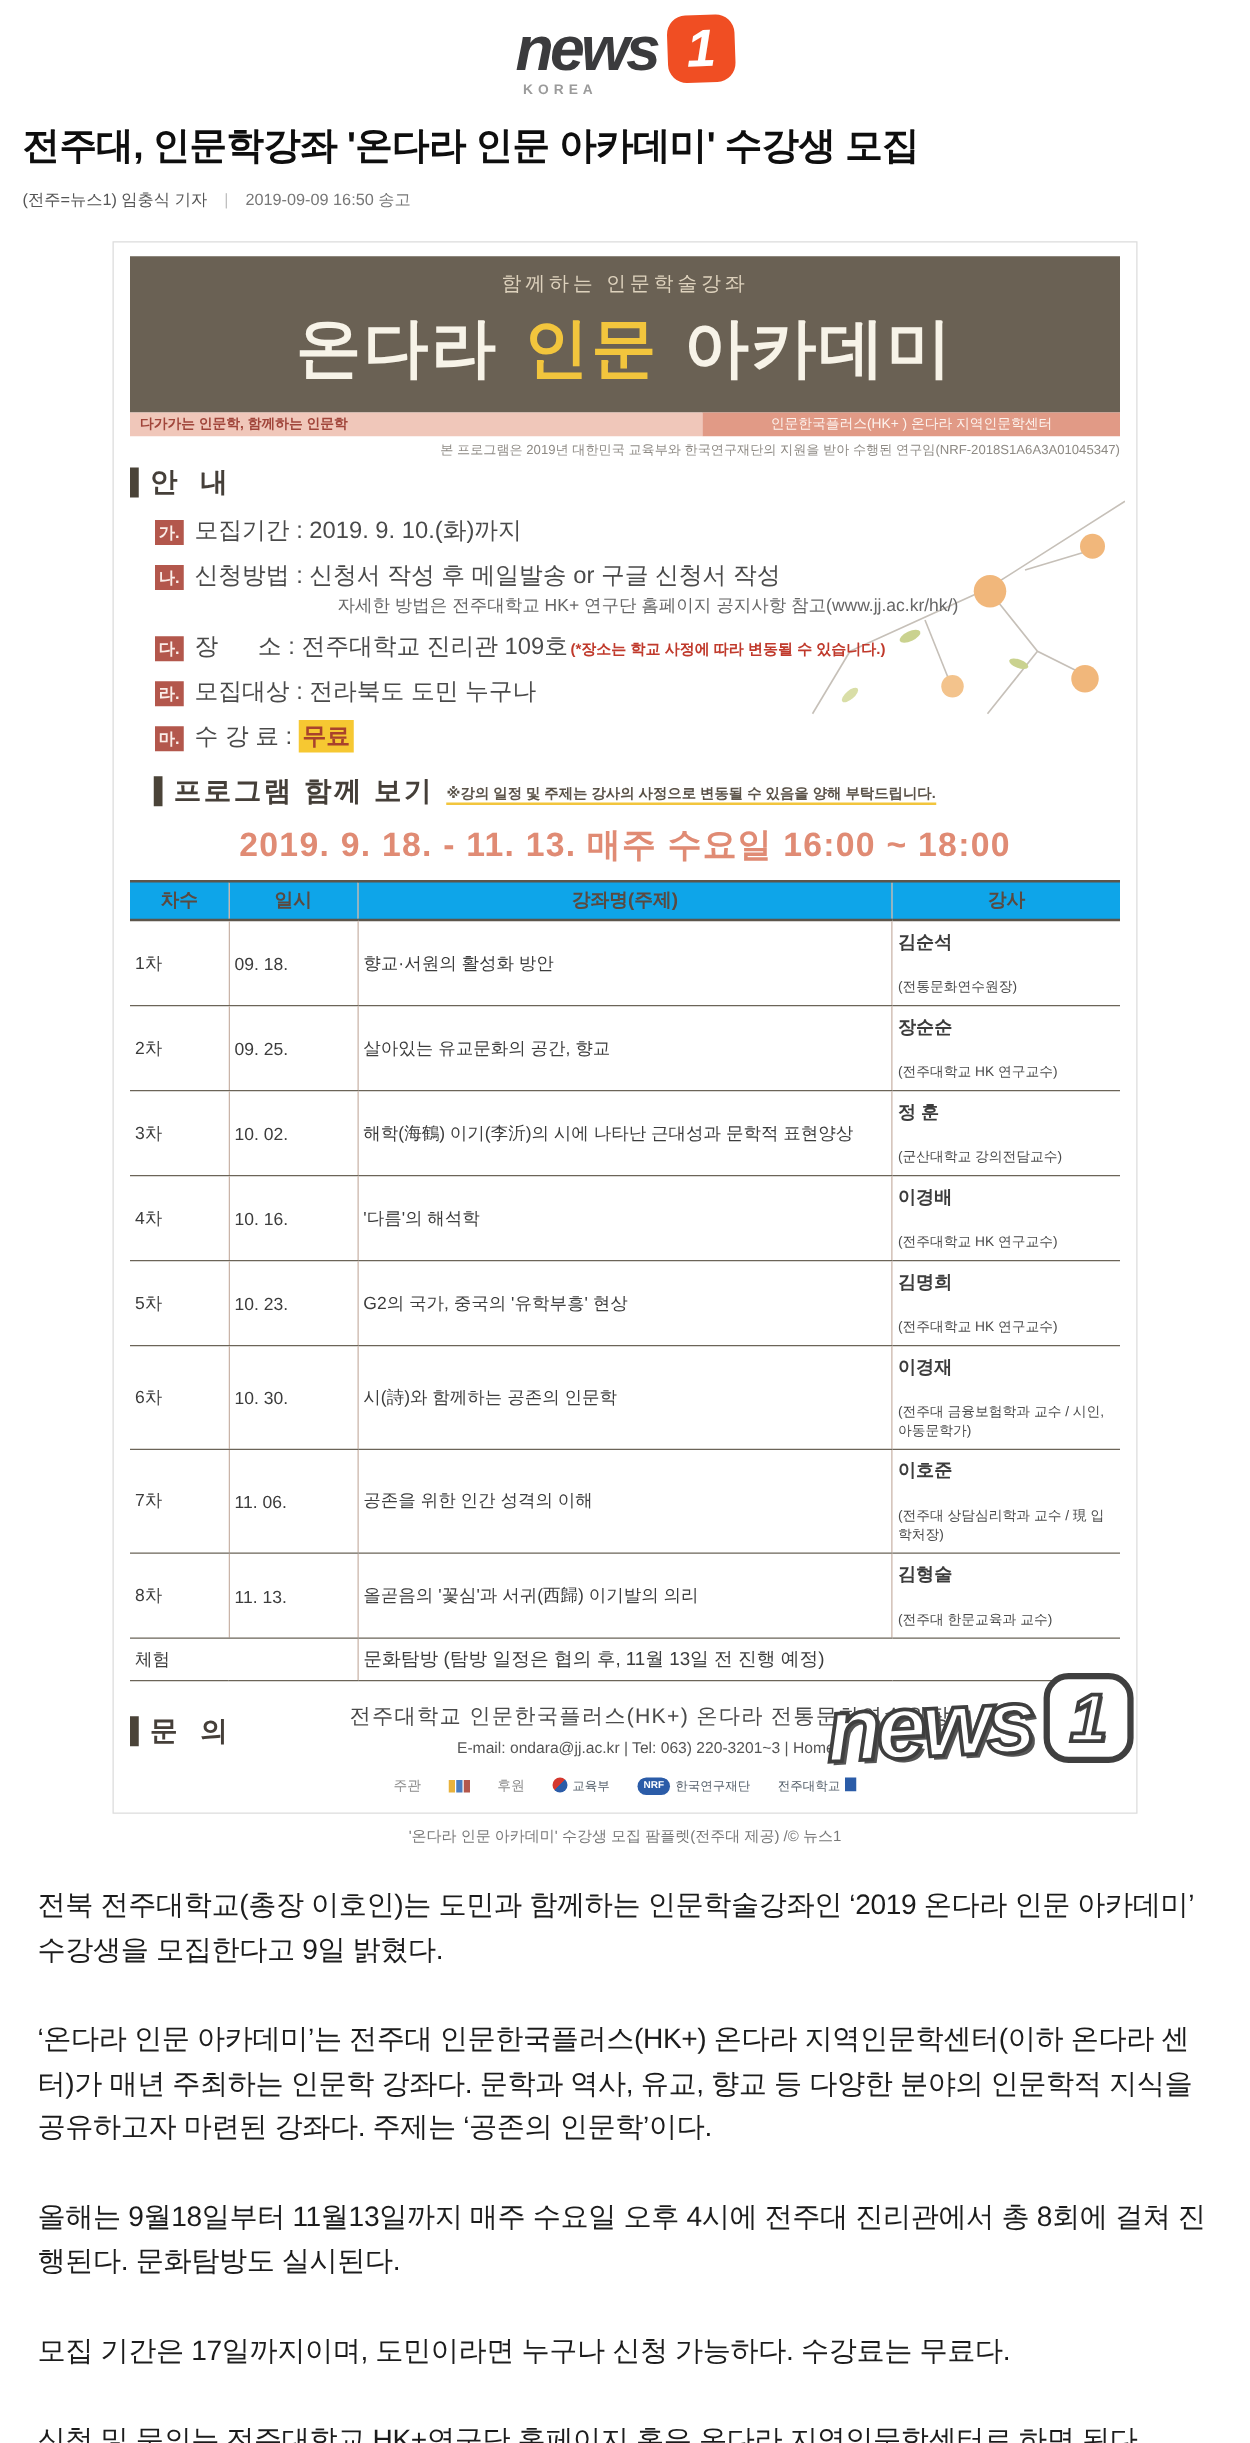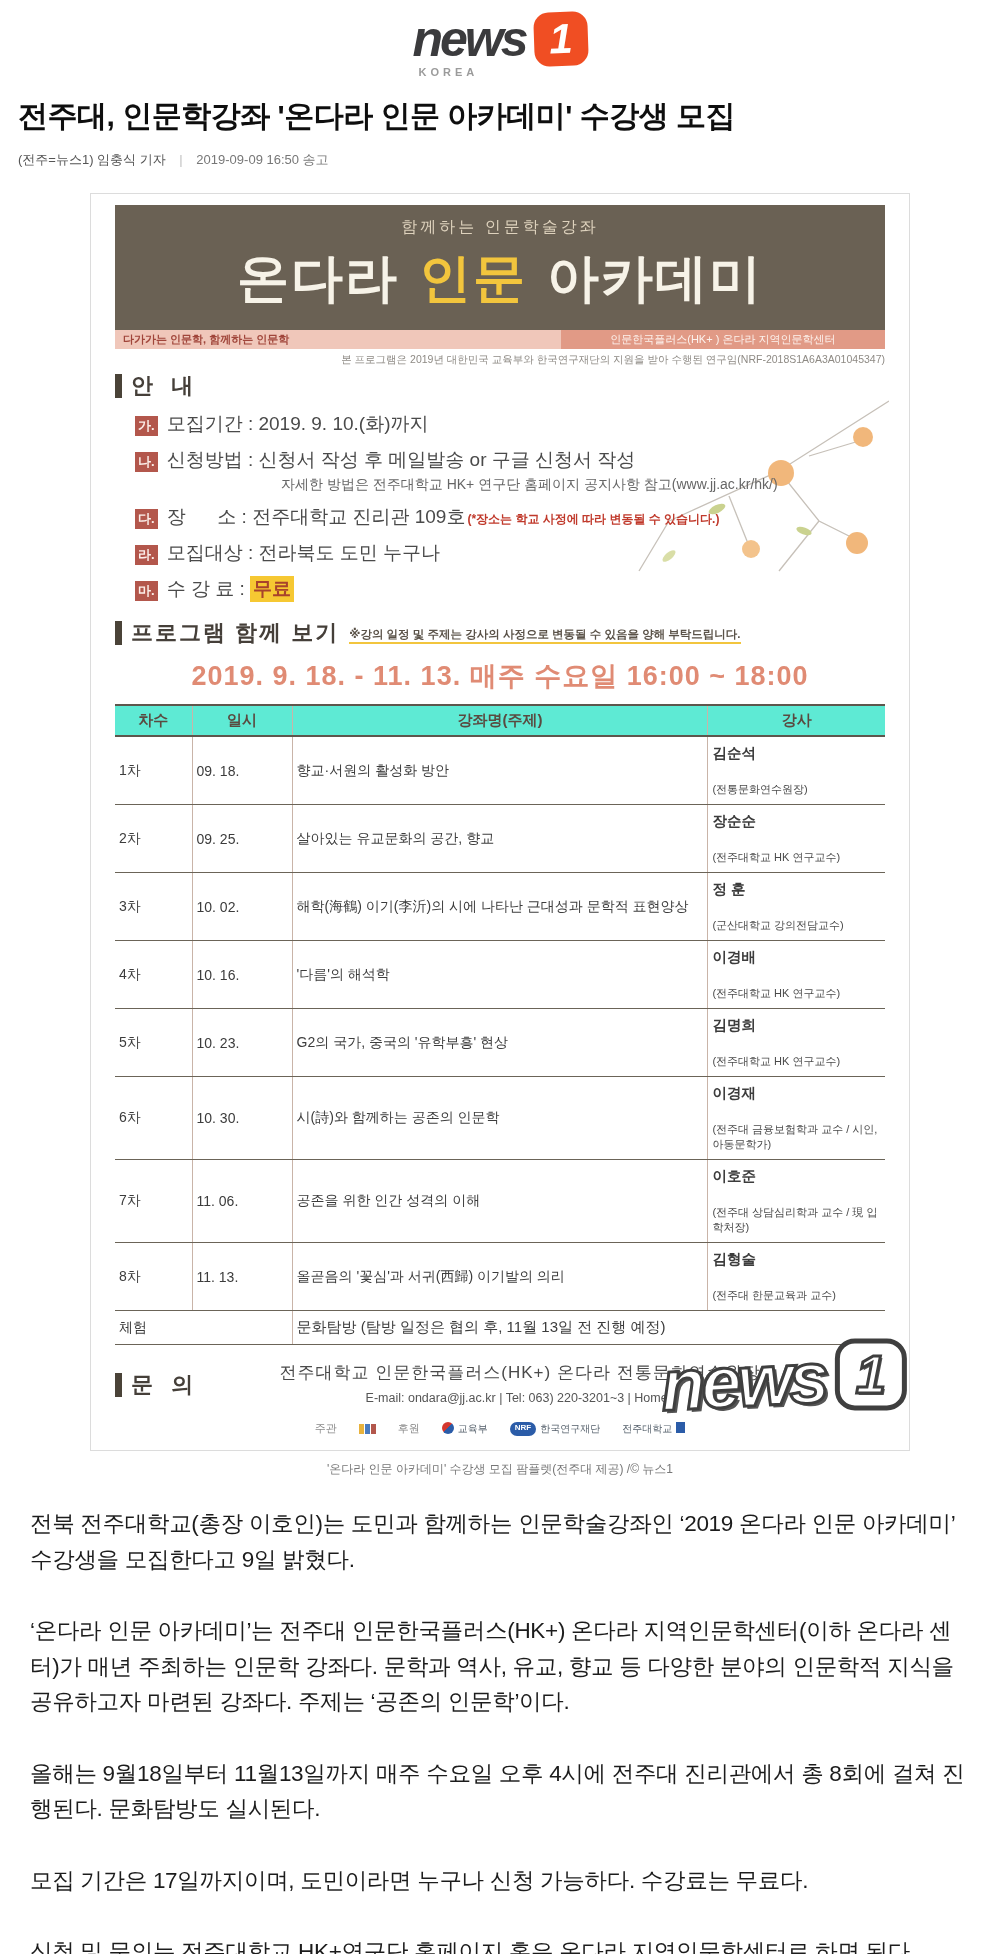--- a/index.html
+++ b/index.html
@@ -26,21 +26,21 @@
 
   
   .headline { padding:0 18px; margin-top:16px; font-size:30px; font-weight:800; color:#0e0e0e; letter-spacing:-0.5px; }
   .byline { padding:0 18px; margin-top:14px; font-size:13px; color:#555; }
   .byline .sep { color:#c0c0c0; margin:0 10px; }
   .byline .date { color:#777; }
 
   
   .poster {
     width:820px; margin:24px auto 0; background:#fff;
-    border:1px solid #dcdcdc; padding:11px 24px 14px; position:relative;
+    border:1px solid #dcdcdc; padding:11px 13px 14px; position:relative;
   }
   .banner { background:#6a6154; text-align:center; padding:12px 0 16px; }
   .banner-tagline { color:#ded2bd; font-size:16px; letter-spacing:3px; }
   .banner-title { margin-top:6px; font-size:52px; font-weight:bold; color:#f7f3e8; letter-spacing:2px; font-family:"DejaVu Serif","Liberation Serif",serif; }
   .banner-title .accent { color:#f2c53d; font-family:"Liberation Sans",sans-serif; font-weight:800; }
 
   .strip { display:flex; height:19px; font-size:11px; line-height:19px;justify-content:center; }
   .strip-left { flex:1.35; background:#f0c7ba; color:#a0453a; padding-left:8px; font-weight:bold; }
   .strip-right { flex:1; background:#e19a86; color:#fdf3ee; text-align:center; }
   .grant-note { font-size:10.5px; color:#8e8a84; text-align:right; margin-top:4px; }
@@ -57,21 +57,21 @@
   .highlight { background:#f6c832; color:#a8422c; font-weight:bold; padding:0 3px; }
 
   .persimmon { position:absolute; right:-4px; top:10px; z-index:1; opacity:.75; pointer-events:none; }
 
   .program-head-row { display:flex; align-items:flex-end; margin-top:16px; }
   .program-notice { font-size:11.5px; color:#5a5248; font-weight:bold; border-bottom:2px solid #f2c53d; margin:0 0 4px 10px; }
   .schedule { text-align:center; font-size:27px; color:#e08b74; font-weight:bold; letter-spacing:1px; margin:10px 0 10px; }
 
   table.timetable { width:100%; border-collapse:collapse; border-top:2px solid #5d564c; }
   .timetable th {
-    background:#5eead4; color:#5a4a40; font-size:15px; padding:5px 0;
+    background:#0ea5e9; color:#5a4a40; font-size:15px; padding:5px 0;
     border-bottom:2px solid #5d564c; border-left:1px solid #c9b4a8; font-weight:bold;
   }
   .timetable td {
     border-bottom:1.5px solid #6b6458; border-left:1px solid #c9b4a8;
     font-size:14px; color:#3c3c3c; padding:7px 4px;
   }
   .timetable th:first-child, .timetable td:first-child { border-left:none; }
   .lect-name { font-size:14.5px; font-weight:bold; }
   .lect-affil { font-size:11px; color:#4a4a4a; margin-top:19px; }
   .col-no { width:10%; } .col-date { width:13%; } .col-topic { width:54%; } .col-lect { width:23%; }
@@ -190,21 +190,21 @@
       <span class="ilabel">모집대상 : 전라북도 도민 누구나</span>
     </div>
     <div class="info-item">
       <span class="badge">마.</span>
       <span class="ilabel">수 강 료 : </span>
       <span class="highlight">무료</span>
     </div>
   </div>
 
   <div class="program-head-row">
-    <div class="section-heading" style="margin-top:0;">
+    <div class="section-heading" style="margin-top:0;margin-left:19px;">
       <span class="hbar"></span>
       <span class="ilabel">프로그램 함께 보기</span>
     </div>
     <span class="program-notice">※강의 일정 및 주제는 강사의 사정으로 변동될 수 있음을 양해 부탁드립니다.</span>
   </div>
   <div class="schedule">2019. 9. 18. - 11. 13. 매주 수요일 16:00 ~ 18:00</div>
 
   <table class="timetable">
     <colgroup>
         <col class="col-no">

